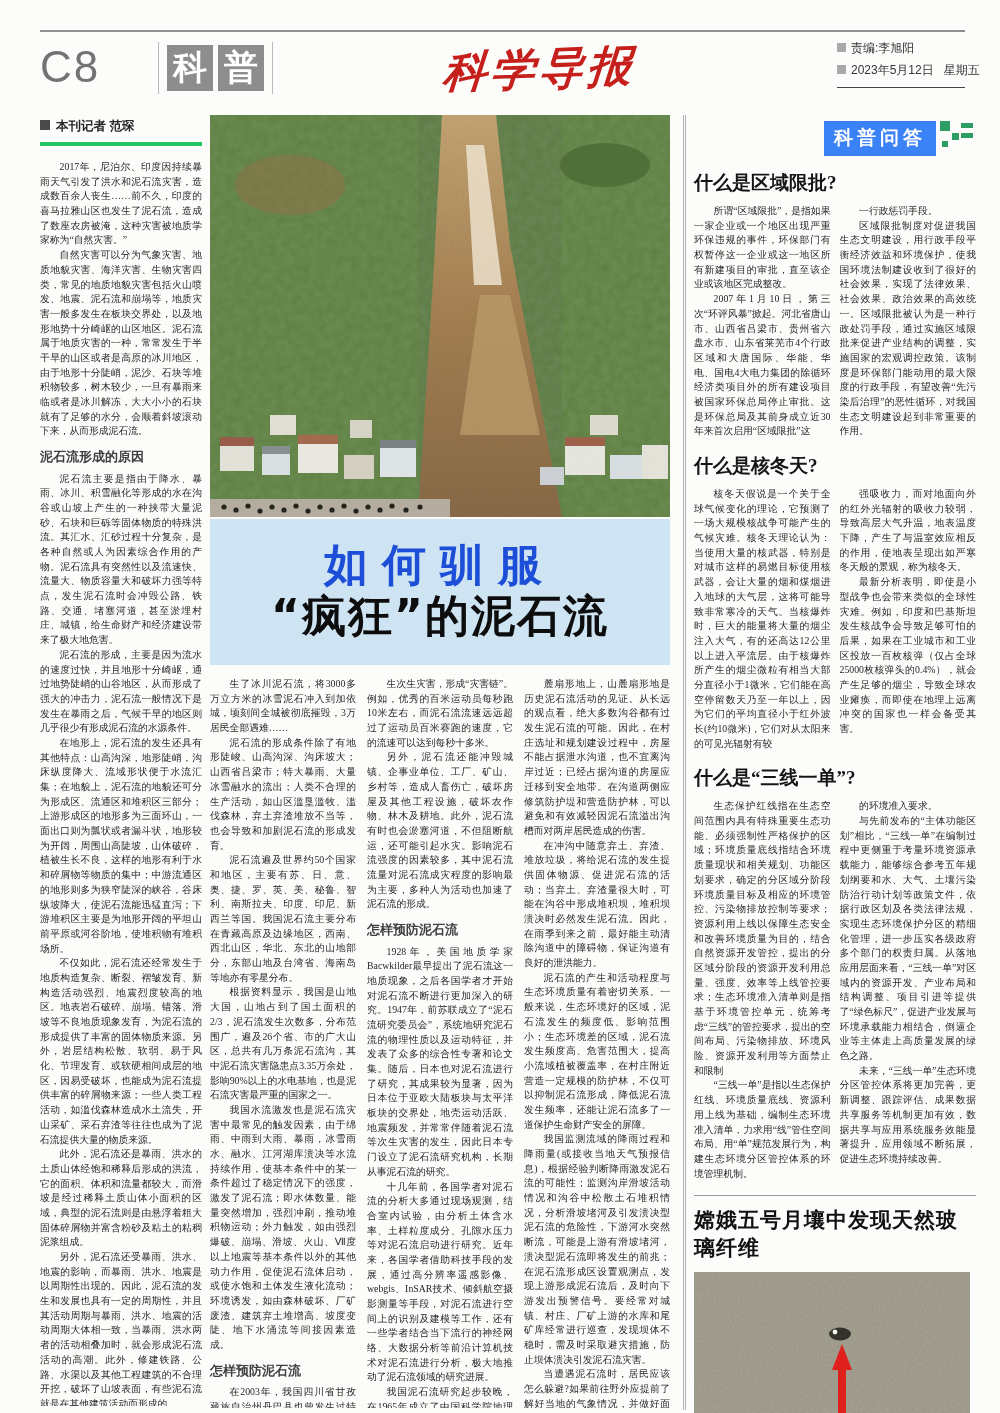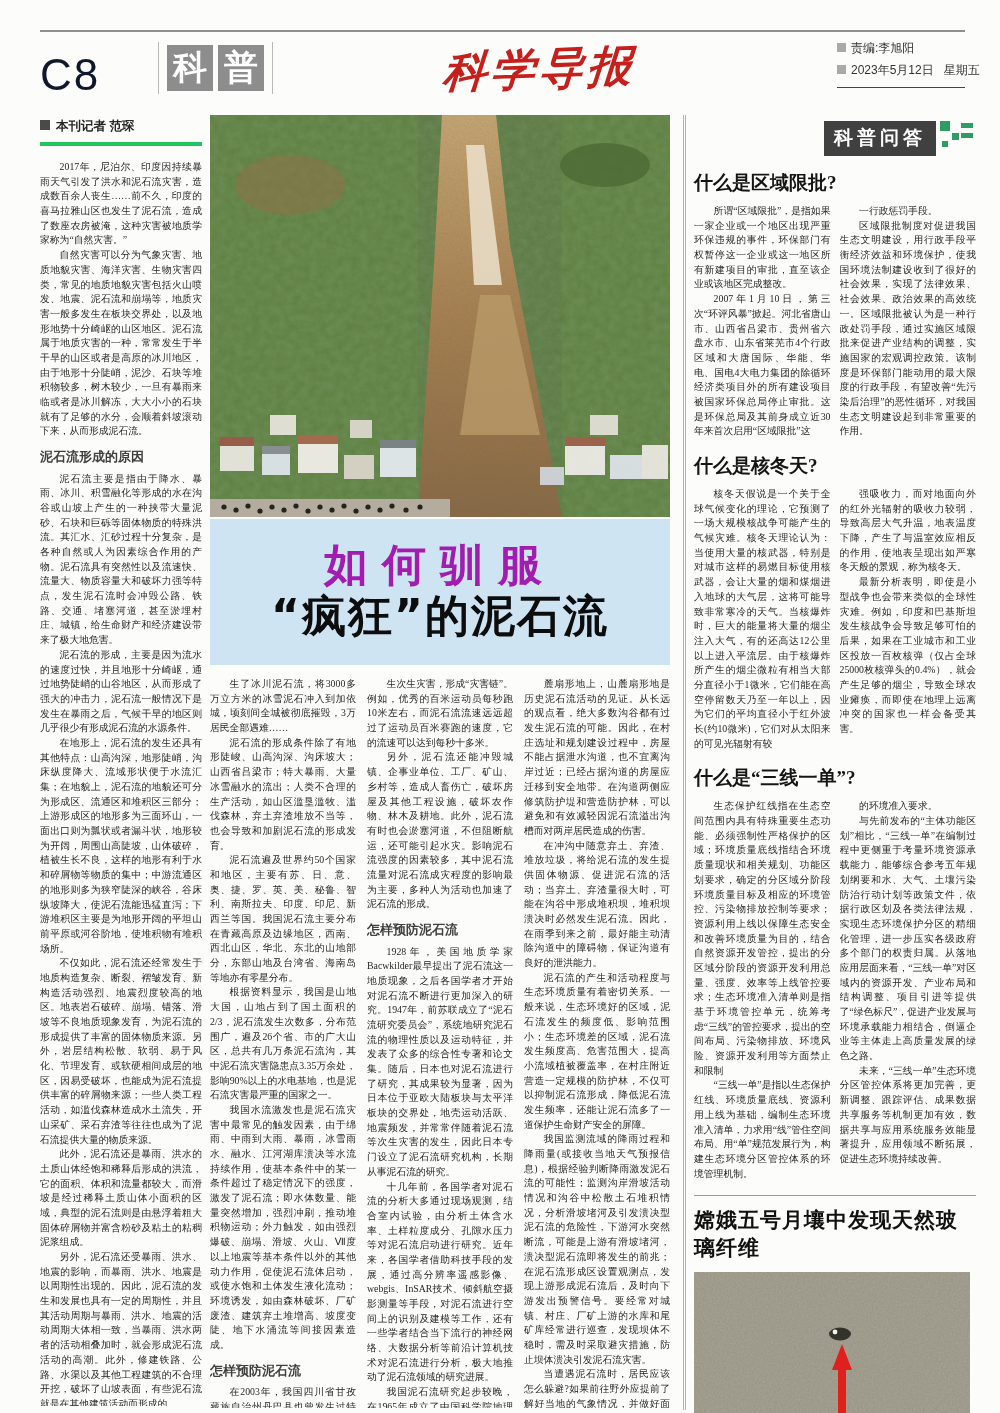--- a/index.html
+++ b/index.html
@@ -1,22 +1,22 @@
 <!DOCTYPE html>
 <html><head>
 <meta charset="utf-8">
 <style>
   html,body{margin:0;padding:0;background:#e9e9e7;}
   .page{position:relative;width:1000px;height:1413px;background:#fcfcfa;margin:0 auto;
         font-family:"Liberation Serif",serif;color:#262626;overflow:hidden;}
   
   .top-rule{position:absolute;left:40px;right:35px;top:30px;height:2px;background:#8f8f8f;}
   .header{position:absolute;left:40px;right:35px;top:38px;height:70px;}
-  .pageno{position:absolute;left:0;top:12px;font-family:"Liberation Sans",sans-serif;
-          font-size:44px;color:#0f172a;letter-spacing:2px;}
+  .pageno{position:absolute;left:0;top:4px;font-family:"Liberation Sans",sans-serif;
+          font-size:44px;color:#737373;letter-spacing:2px;}
   .secbox-wrap{position:absolute;left:118px;top:4px;display:flex;gap:5px;align-items:center;
           border-left:1px solid #b9b9b9;border-right:1px solid #b9b9b9;padding:0 8px;height:52px;}
   .secbox{width:46px;height:46px;background:#8d8d8d;color:#fff;font-family:"Liberation Sans",sans-serif;
           font-weight:bold;font-size:34px;display:flex;align-items:center;justify-content:center;}
   .masthead{position:absolute;right:330px;top:2px;color:#c6201d;font-size:44px;font-weight:bold;
           font-style:italic;transform:skew(-6deg) rotate(-2deg);letter-spacing:4px;white-space:nowrap;}
   .pubinfo{position:absolute;right:0;top:0;width:128px;font-family:"Liberation Sans",sans-serif;
           font-size:12px;color:#333;line-height:1.8;border-bottom:1px solid #444;padding-bottom:6px;}
   .pubinfo .sq{display:inline-block;width:9px;height:9px;background:#a9a9a9;margin-right:5px;}
   .date-row{white-space:nowrap;}
@@ -28,30 +28,30 @@
   .byline .sq{display:inline-block;width:10px;height:10px;background:#4a4a4a;margin-right:6px;}
   .body-text{font-size:9.8px;line-height:1.5;text-align:justify;}
   .body-text p{margin:0;text-indent:2em;}
   .body-text h3{font-family:"Liberation Sans",sans-serif;font-size:13px;margin:8px 0 5px;text-indent:0;color:#404040;}
   
   .middle{position:absolute;left:210px;top:115px;width:460px;}
   .photo-svg{display:block;width:460px;height:402px;}
   .headline-block{width:460px;height:146px;background:#cfe4f3;display:flex;flex-direction:column;
           align-items:center;justify-content:center;margin-top:2px;}
   .headline-block .l1{font-family:"DejaVu Sans",sans-serif;font-weight:900;font-size:44px;
-          letter-spacing:14px;color:#a21caf;line-height:1.1;}
+          letter-spacing:14px;color:#1d4ed8;line-height:1.1;}
   .headline-block .l2{font-family:"DejaVu Sans",sans-serif;font-weight:900;font-size:44px;
           letter-spacing:2px;color:#0d0d0d;line-height:1.2;}
   .mid-cols{display:flex;gap:11px;margin-top:12px;height:731px;overflow:hidden;}
   .mid-col{width:146px;overflow:hidden;}
   
   .right-col{position:absolute;left:683px;top:115px;width:282px;height:1295px;
           border-left:3px double #b2b2b2;padding-left:8px;}
   .qa-badge-row{display:flex;justify-content:flex-end;align-items:flex-start;gap:4px;margin:6px 2px 10px 0;}
-  .qa-badge{background:#404040;color:#fff;font-family:"Liberation Sans",sans-serif;font-weight:bold;
+  .qa-badge{background:#3b82f6;color:#fff;font-family:"Liberation Sans",sans-serif;font-weight:bold;
           font-size:19px;letter-spacing:4px;padding:4px 10px 5px;}
   .deco{position:relative;width:34px;height:30px;}
   .deco i{position:absolute;background:#2e9d64;}
   .deco .d1{width:10px;height:10px;left:0;top:0;}
   .deco .d2{width:7px;height:7px;left:12px;top:12px;}
   .deco .d3{width:6px;height:6px;left:2px;top:20px;}
   .deco .d4{width:12px;height:5px;left:21px;top:2px;}
   .deco .d5{width:12px;height:5px;left:21px;top:12px;}
   .qa-q{font-family:Liberation Serif, serif;font-weight:bold;font-size:19px;color:#151515;
           margin:14px 0 8px;}

